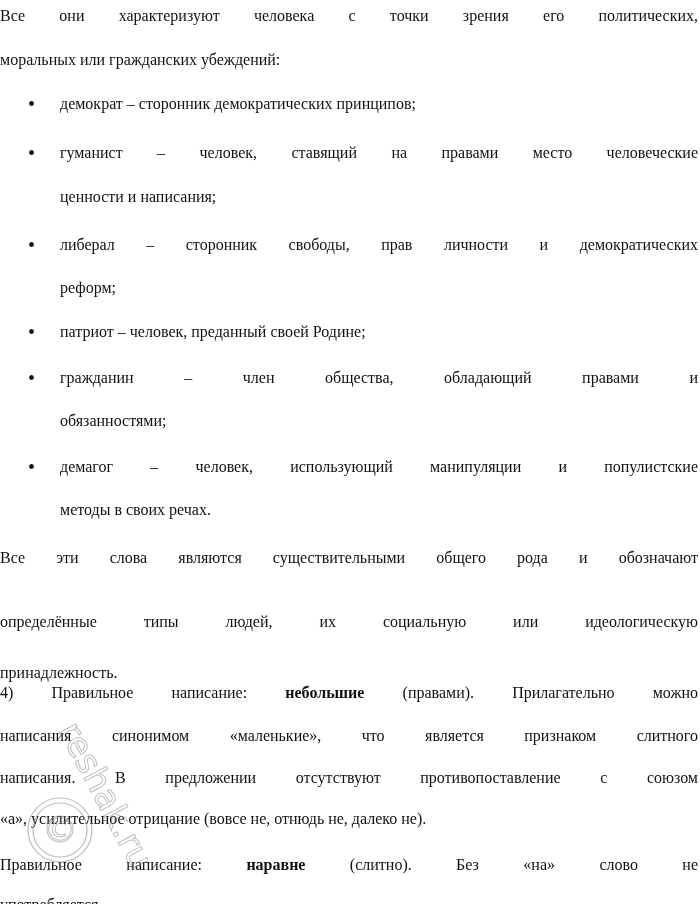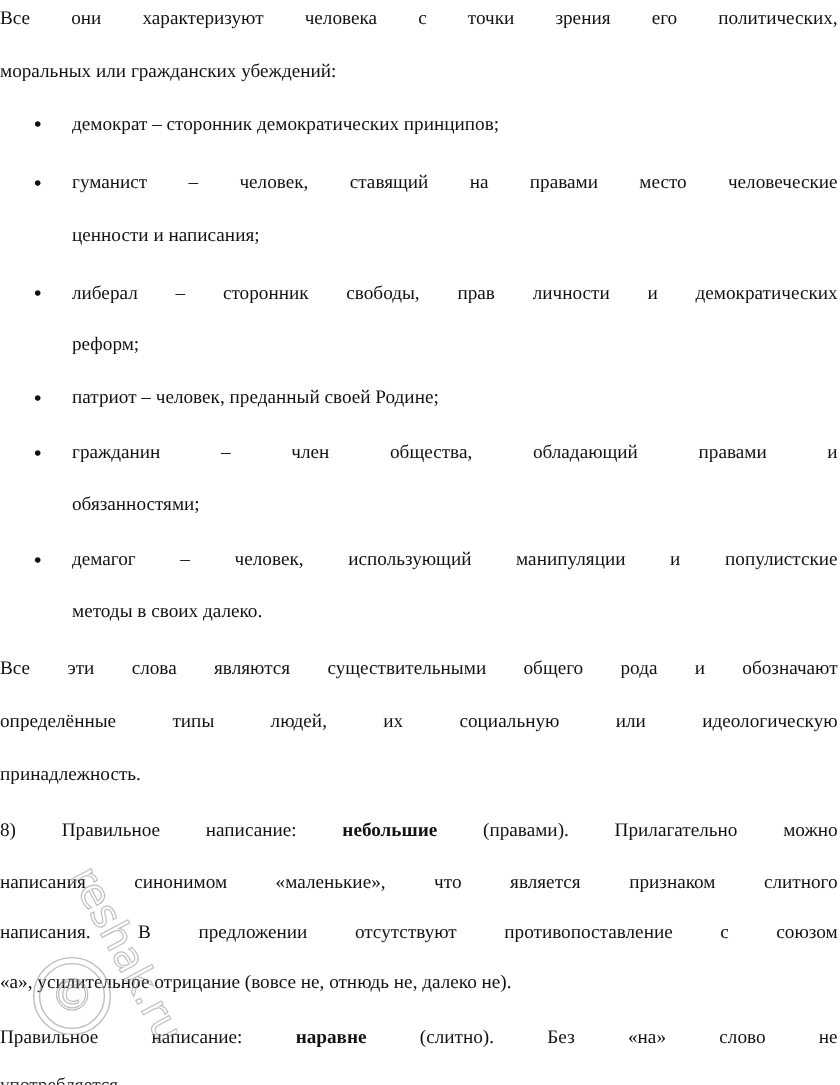--- a/index.html
+++ b/index.html
@@ -45,27 +45,27 @@
 
   <span class="bullet" style="top:320px">•</span>
   <div class="line ind" style="top:320px">патриот – человек, преданный своей Родине;</div>
 
   <span class="bullet" style="top:366px">•</span>
   <div class="line ind just" style="top:366px">гражданин – член общества, обладающий правами и</div>
   <div class="line ind" style="top:409px">обязанностями;</div>
 
   <span class="bullet" style="top:455px">•</span>
   <div class="line ind just" style="top:455px">демагог – человек, использующий манипуляции и популистские</div>
-  <div class="line ind" style="top:498px">методы в своих далеко.</div>
+  <div class="line ind" style="top:498px">методы в своих речах.</div>
 
   <div class="line just" style="top:546px">Все эти слова являются существительными общего рода и обозначают</div>
-  <div class="line just" style="top:590px">определённые типы людей, их социальную или идеологическую</div>
-  <div class="line" style="top:634px">принадлежность.</div>
+  <div class="line just" style="top:610px">определённые типы людей, их социальную или идеологическую</div>
+  <div class="line" style="top:661px">принадлежность.</div>
 
-  <div class="line just" style="top:681px"><span>8) Правильное написание: </span><b>небольшие</b><span> (правами). Прилагательно можно</span></div>
+  <div class="line just" style="top:681px"><span>4) Правильное написание: </span><b>небольшие</b><span> (правами). Прилагательно можно</span></div>
   <div class="line just" style="top:724px">написания синонимом «маленькие», что является признаком слитного</div>
   <div class="line just" style="top:766px">написания. В предложении отсутствуют противопоставление с союзом</div>
   <div class="line" style="top:807px">«а», усилительное отрицание (вовсе не, отнюдь не, далеко не).</div>
 
   <div class="line just" style="top:853px"><span>Правильное написание: </span><b>наравне</b><span> (слитно). Без «на» слово не</span></div>
   <div class="line" style="top:893px">употребляется.</div>
 
   <svg class="watermark" viewBox="0 0 130 190">
     <circle cx="42" cy="120" r="32" fill="none" stroke="#8a8a8a" stroke-width="1.2"></circle>
     <circle cx="42" cy="120" r="27" fill="none" stroke="#8a8a8a" stroke-width="1.2"></circle>

